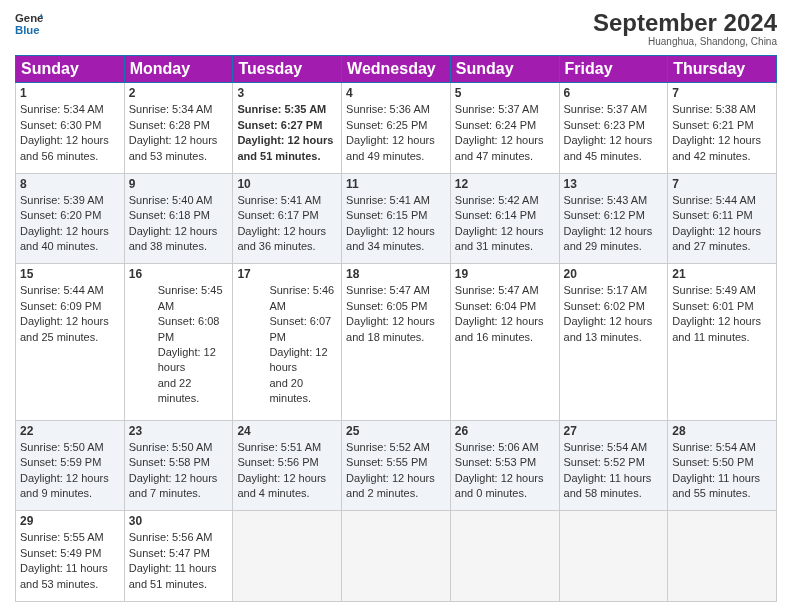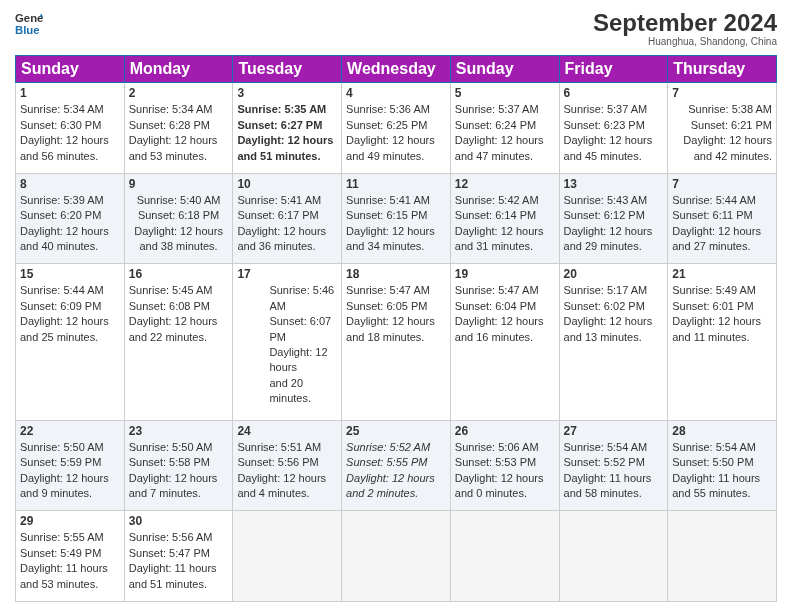--- a/index.html
+++ b/index.html
@@ -161,37 +161,37 @@
           </td>
           <td>
             <span class="day-number">6</span>
             <div class="day-info" style="white-space: pre-line;">Sunrise: 5:37 AM
 Sunset: 6:23 PM
 Daylight: 12 hours
 and 45 minutes.</div>
           </td>
           <td>
             <span class="day-number">7</span>
-            <div class="day-info" style="white-space: pre-line; text-align: right;">Sunrise: 5:38 AM
+            <div class="day-info" style="white-space: pre-line;">Sunrise: 5:38 AM
 Sunset: 6:21 PM
 Daylight: 12 hours
 and 42 minutes.</div>
           </td>
         </tr>
         <tr class="row-shaded">
           <td>
             <span class="day-number">8</span>
             <div class="day-info" style="white-space: pre-line;">Sunrise: 5:39 AM
 Sunset: 6:20 PM
 Daylight: 12 hours
 and 40 minutes.</div>
           </td>
           <td>
             <span class="day-number">9</span>
-            <div class="day-info" style="white-space: pre-line; text-align: center;">Sunrise: 5:40 AM
+            <div class="day-info" style="white-space: pre-line;">Sunrise: 5:40 AM
 Sunset: 6:18 PM
 Daylight: 12 hours
 and 38 minutes.</div>
           </td>
           <td>
             <span class="day-number">10</span>
             <div class="day-info" style="white-space: pre-line;">Sunrise: 5:41 AM
 Sunset: 6:17 PM
 Daylight: 12 hours
 and 36 minutes.</div>
@@ -228,21 +228,21 @@
         <tr class="row-white">
           <td>
             <span class="day-number">15</span>
             <div class="day-info" style="white-space: pre-line;">Sunrise: 5:44 AM
 Sunset: 6:09 PM
 Daylight: 12 hours
 and 25 minutes.</div>
           </td>
           <td>
             <span class="day-number">16</span>
-            <div class="day-info" style="white-space: pre-line;">Sunrise: 5:45 AM
+            <div class="day-info" style="white-space: pre-line; margin-left: 29px;">Sunrise: 5:45 AM
 Sunset: 6:08 PM
 Daylight: 12 hours
 and 22 minutes.</div>
           </td>
           <td>
             <span class="day-number">17</span>
             <div class="day-info" style="white-space: pre-line; margin-left: 32px;">Sunrise: 5:46 AM
 Sunset: 6:07 PM
 Daylight: 12 hours
 and 20 minutes.</div>
@@ -293,21 +293,21 @@
           </td>
           <td>
             <span class="day-number">24</span>
             <div class="day-info" style="white-space: pre-line;">Sunrise: 5:51 AM
 Sunset: 5:56 PM
 Daylight: 12 hours
 and 4 minutes.</div>
           </td>
           <td>
             <span class="day-number">25</span>
-            <div class="day-info" style="white-space: pre-line; font-style: italic;">Sunrise: 5:52 AM
+            <div class="day-info" style="white-space: pre-line;">Sunrise: 5:52 AM
 Sunset: 5:55 PM
 Daylight: 12 hours
 and 2 minutes.</div>
           </td>
           <td>
             <span class="day-number">26</span>
             <div class="day-info" style="white-space: pre-line;">Sunrise: 5:06 AM
 Sunset: 5:53 PM
 Daylight: 12 hours
 and 0 minutes.</div>

